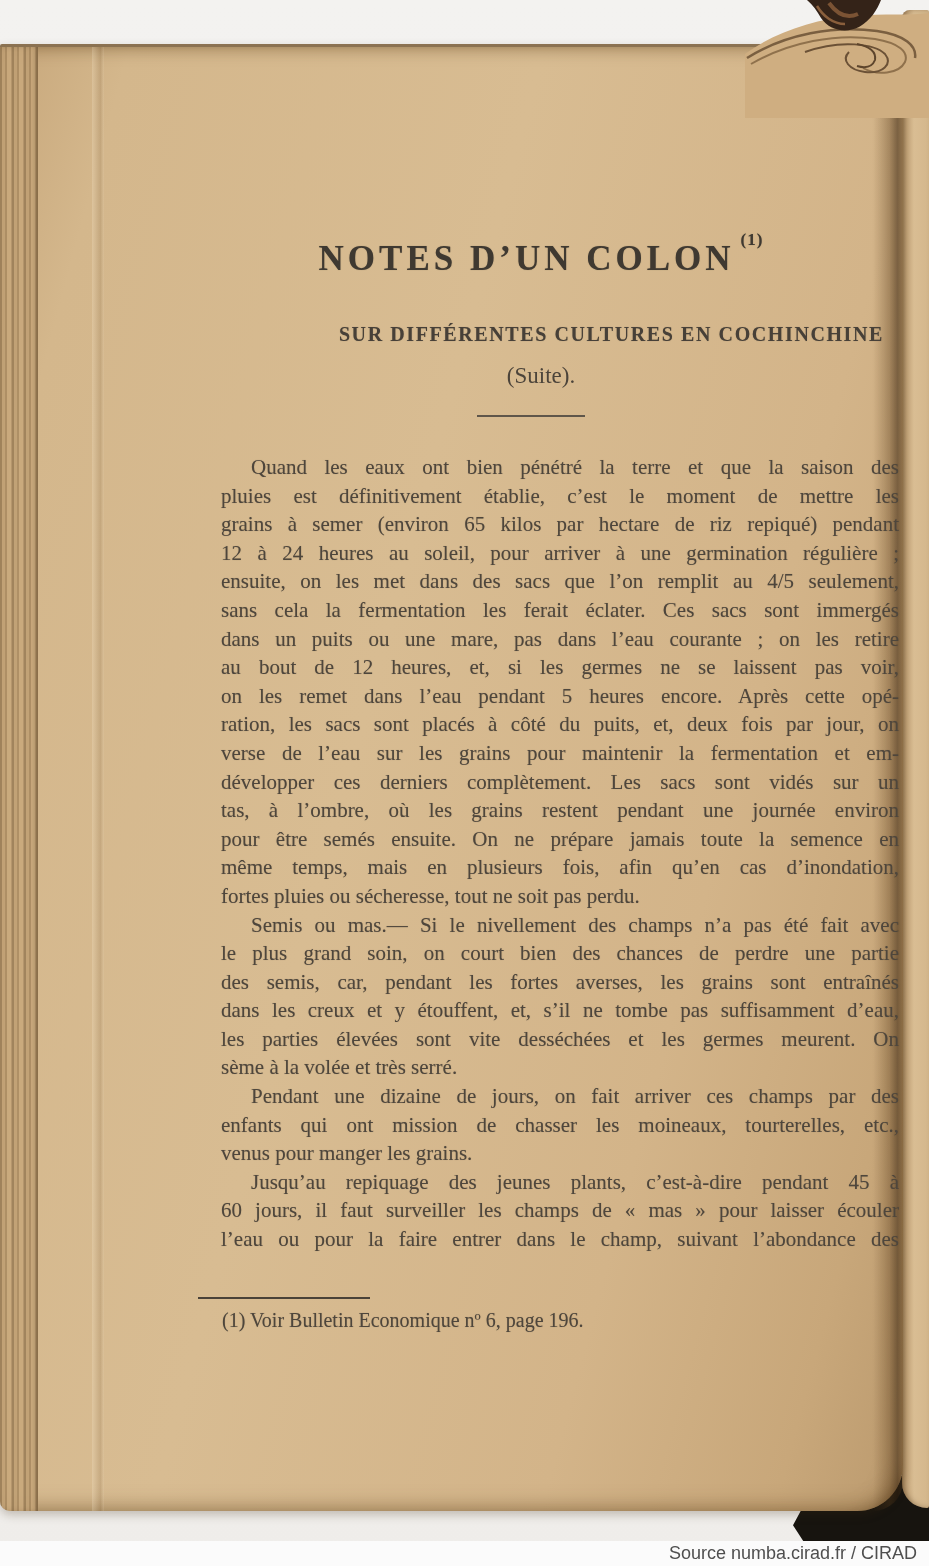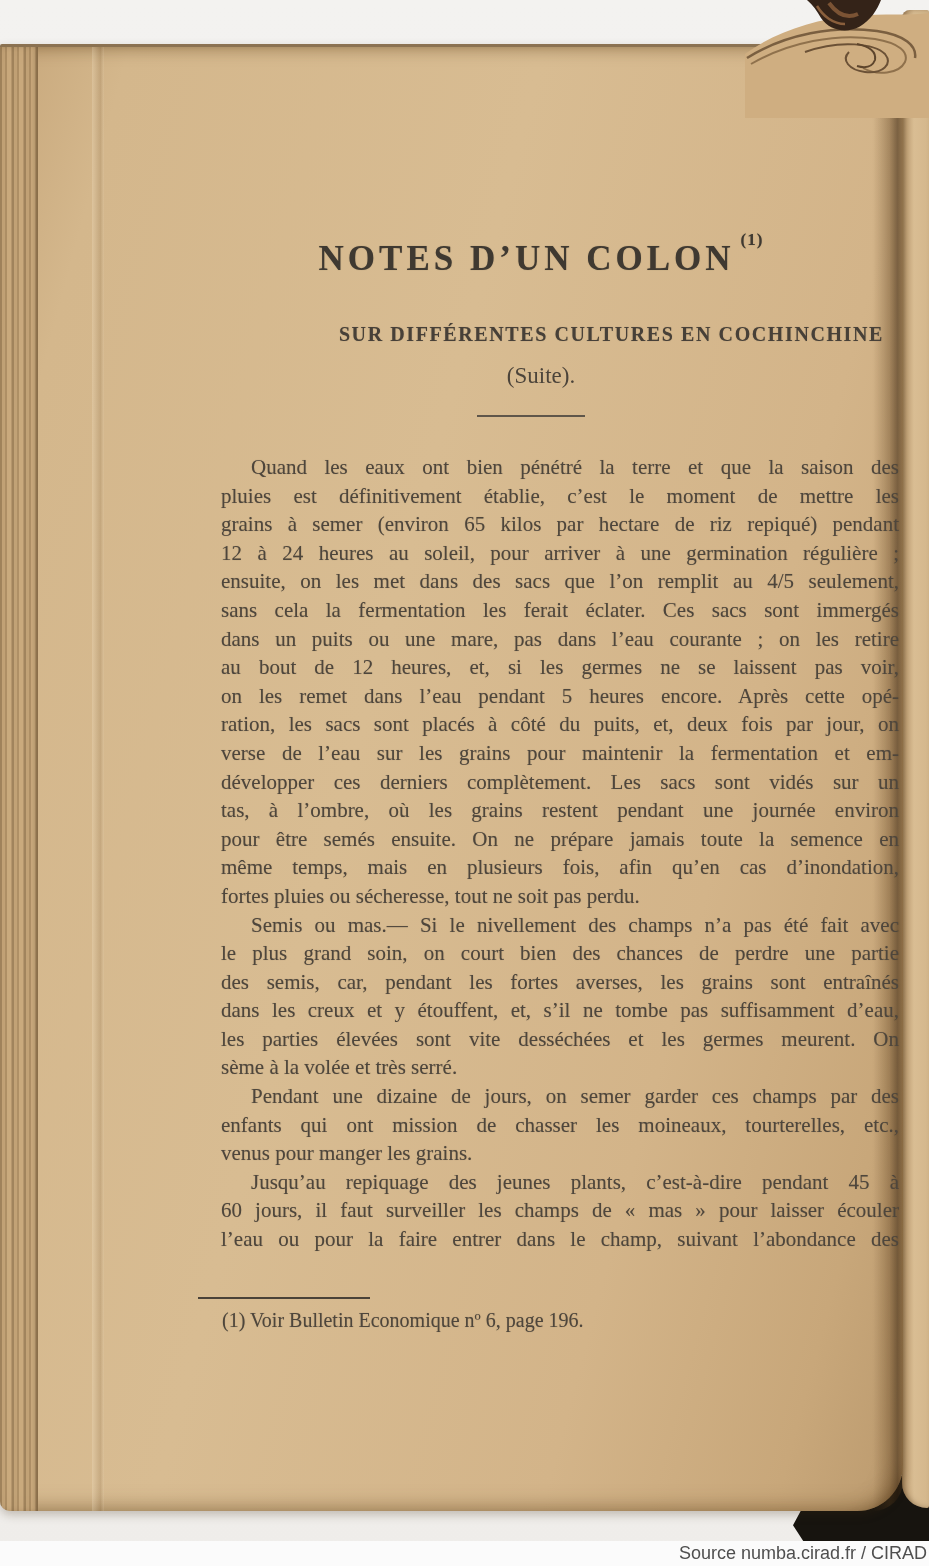--- a/index.html
+++ b/index.html
@@ -102,21 +102,21 @@
   .footnote{
     position:absolute;left:222px;top:1262px;width:640px;
     font-size:20px;color:#4e463c;text-shadow:0 0 1px rgba(80,70,55,.35);
   }
   
   .footer{
     position:absolute;left:0;bottom:0;width:100%;height:25px;
     background:#fbfbfb;
     font-family:"Liberation Sans","DejaVu Sans",sans-serif;
     font-size:18px;line-height:25px;color:#4f4f4f;
-    text-align:right;box-sizing:border-box;padding-right:2px;
+    text-align:right;box-sizing:border-box;padding-right:12px;
   }
 </style>
 </head>
 <body>
 
 <div class="scan">
 
   <div class="black-cover"></div>
   <div class="page-sliver"></div>
 
@@ -152,21 +152,21 @@
       <div class="line">même temps, mais en plusieurs fois, afin qu’en cas d’inondation,</div>
       <div class="line last">fortes pluies ou sécheresse, tout ne soit pas perdu.</div>
 
       <div class="line indent"><span class="it">Semis ou mas.</span><span>— Si le nivellement des champs n’a pas été fait avec</span></div>
       <div class="line">le plus grand soin, on court bien des chances de perdre une partie</div>
       <div class="line">des semis, car, pendant les fortes averses, les grains sont entraînés</div>
       <div class="line">dans les creux et y étouffent, et, s’il ne tombe pas suffisamment d’eau,</div>
       <div class="line">les parties élevées sont vite desséchées et les germes meurent. On</div>
       <div class="line last">sème à la volée et très serré.</div>
 
-      <div class="line indent">Pendant une dizaine de jours, on semer garder ces champs par des</div>
+      <div class="line indent">Pendant une dizaine de jours, on fait arriver ces champs par des</div>
       <div class="line">enfants qui ont mission de chasser les moineaux, tourterelles, etc.,</div>
       <div class="line last">venus pour manger les grains.</div>
 
       <div class="line indent">Jusqu’au repiquage des jeunes plants, c’est-à-dire pendant 45 à</div>
       <div class="line">60 jours, il faut surveiller les champs de « mas » pour laisser écouler</div>
       <div class="line">l’eau ou pour la faire entrer dans le champ, suivant l’abondance des</div>
     </div>
 
     <div class="fn-rule"></div>
     <div class="footnote">(1) Voir Bulletin Economique nº 6, page 196.</div>

